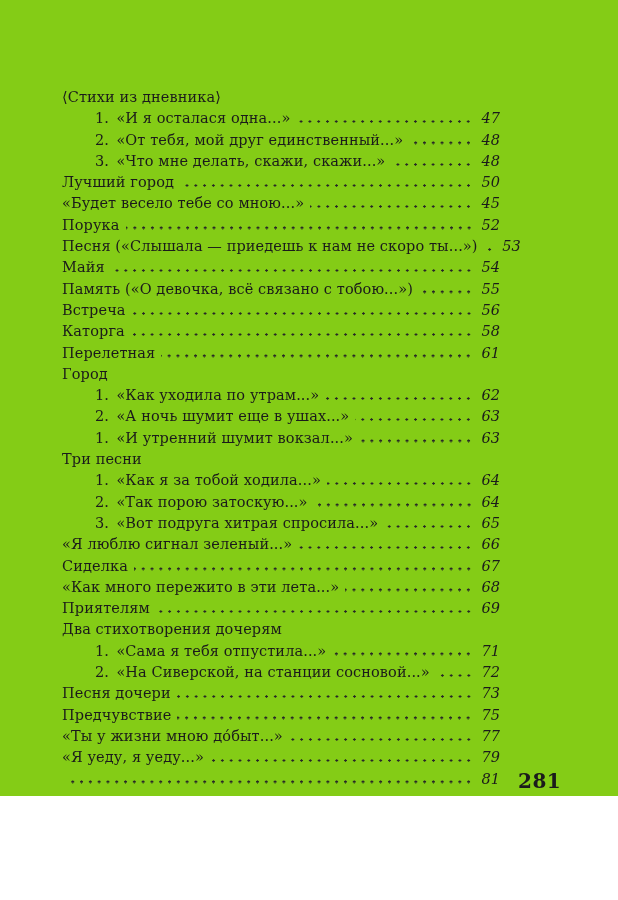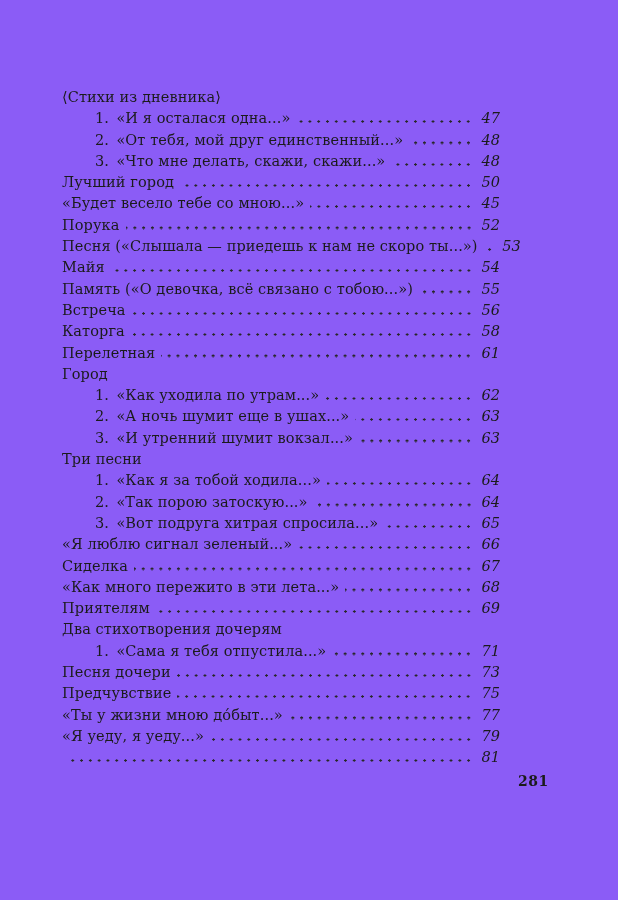--- a/index.html
+++ b/index.html
@@ -1,20 +1,20 @@
 <!DOCTYPE html>
 <html><head>
 <meta charset="utf-8">
 <style>
   html, body { margin: 0; padding: 0; background: #ffffff; }
   .page {
     position: relative;
     width: 618px;
-    height: 900px;
-    background: #8b5cf6;
+    height: 796px;
+    background: #84cc16;
     font-family: "DejaVu Serif", "Liberation Serif", serif;
     color: #1b1b1b;
     font-size: 14.5px;
     overflow: hidden;
   }
   .toc {
     position: absolute;
     top: 89px;
     left: 62px;
     width: 438px;
@@ -41,21 +41,21 @@
     flex: 0 0 auto;
     min-width: 20px;
     text-align: right;
     font-style: italic;
   }
   .folio {
     position: absolute;
     top: 770.5px;
     left: 518px;
     font-weight: bold;
-    font-size: 14px;
+    font-size: 20px;
     line-height: 21.3px;
     letter-spacing: 0.5px;
   }
 </style>
 </head>
 <body>
 
 <div class="page">
   <div class="toc" id="toc">
   <div class="row">
@@ -146,21 +146,21 @@
     <span class="pnum">62</span>
   </div>
 
   <div class="row indent">
     <span class="title">2. «А ночь шумит еще в ушах...»</span>
     <span class="leader"></span>
     <span class="pnum">63</span>
   </div>
 
   <div class="row indent">
-    <span class="title">3. «И утренний шумит вокзал...»</span>
+    <span class="title">1. «И утренний шумит вокзал...»</span>
     <span class="leader"></span>
     <span class="pnum">63</span>
   </div>
 
   <div class="row">
     <span class="title">Три песни</span>
 
   </div>
 
   <div class="row indent">
@@ -209,20 +209,25 @@
     <span class="title">Два стихотворения дочерям</span>
 
   </div>
 
   <div class="row indent">
     <span class="title">1. «Сама я тебя отпустила...»</span>
     <span class="leader"></span>
     <span class="pnum">71</span>
   </div>
 
+  <div class="row indent">
+    <span class="title">2. «На Сиверской, на станции сосновой...»</span>
+    <span class="leader"></span>
+    <span class="pnum">72</span>
+  </div>
 
   <div class="row">
     <span class="title">Песня дочери</span>
     <span class="leader"></span>
     <span class="pnum">73</span>
   </div>
 
   <div class="row">
     <span class="title">Предчувствие</span>
     <span class="leader"></span>

